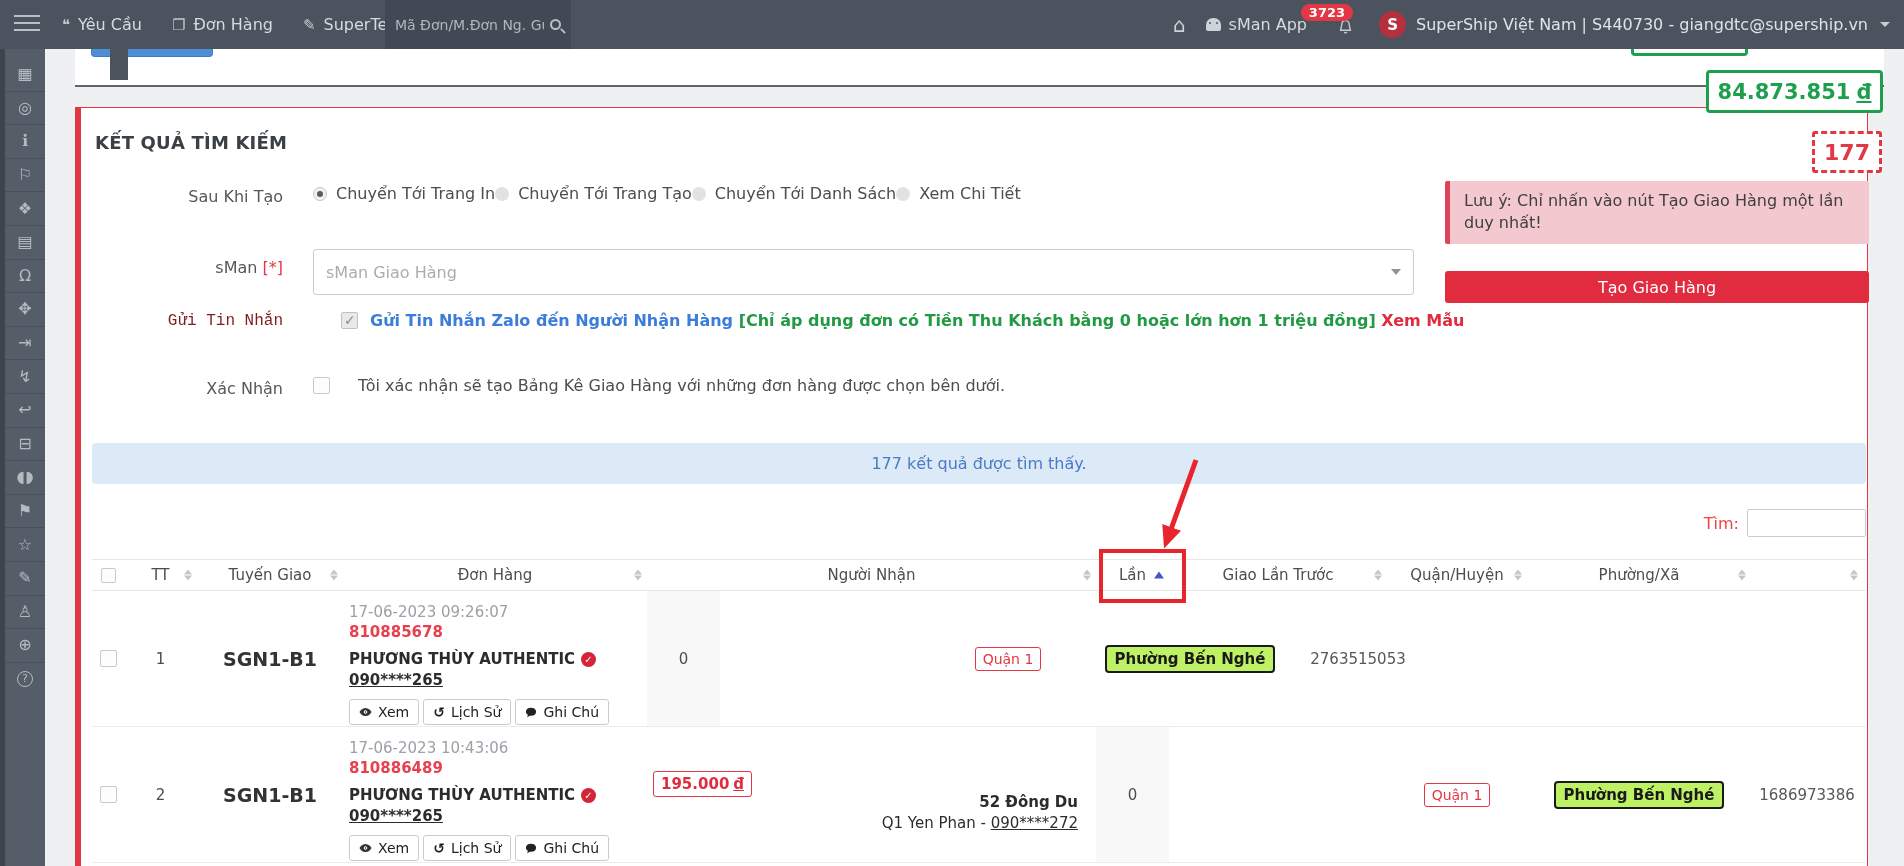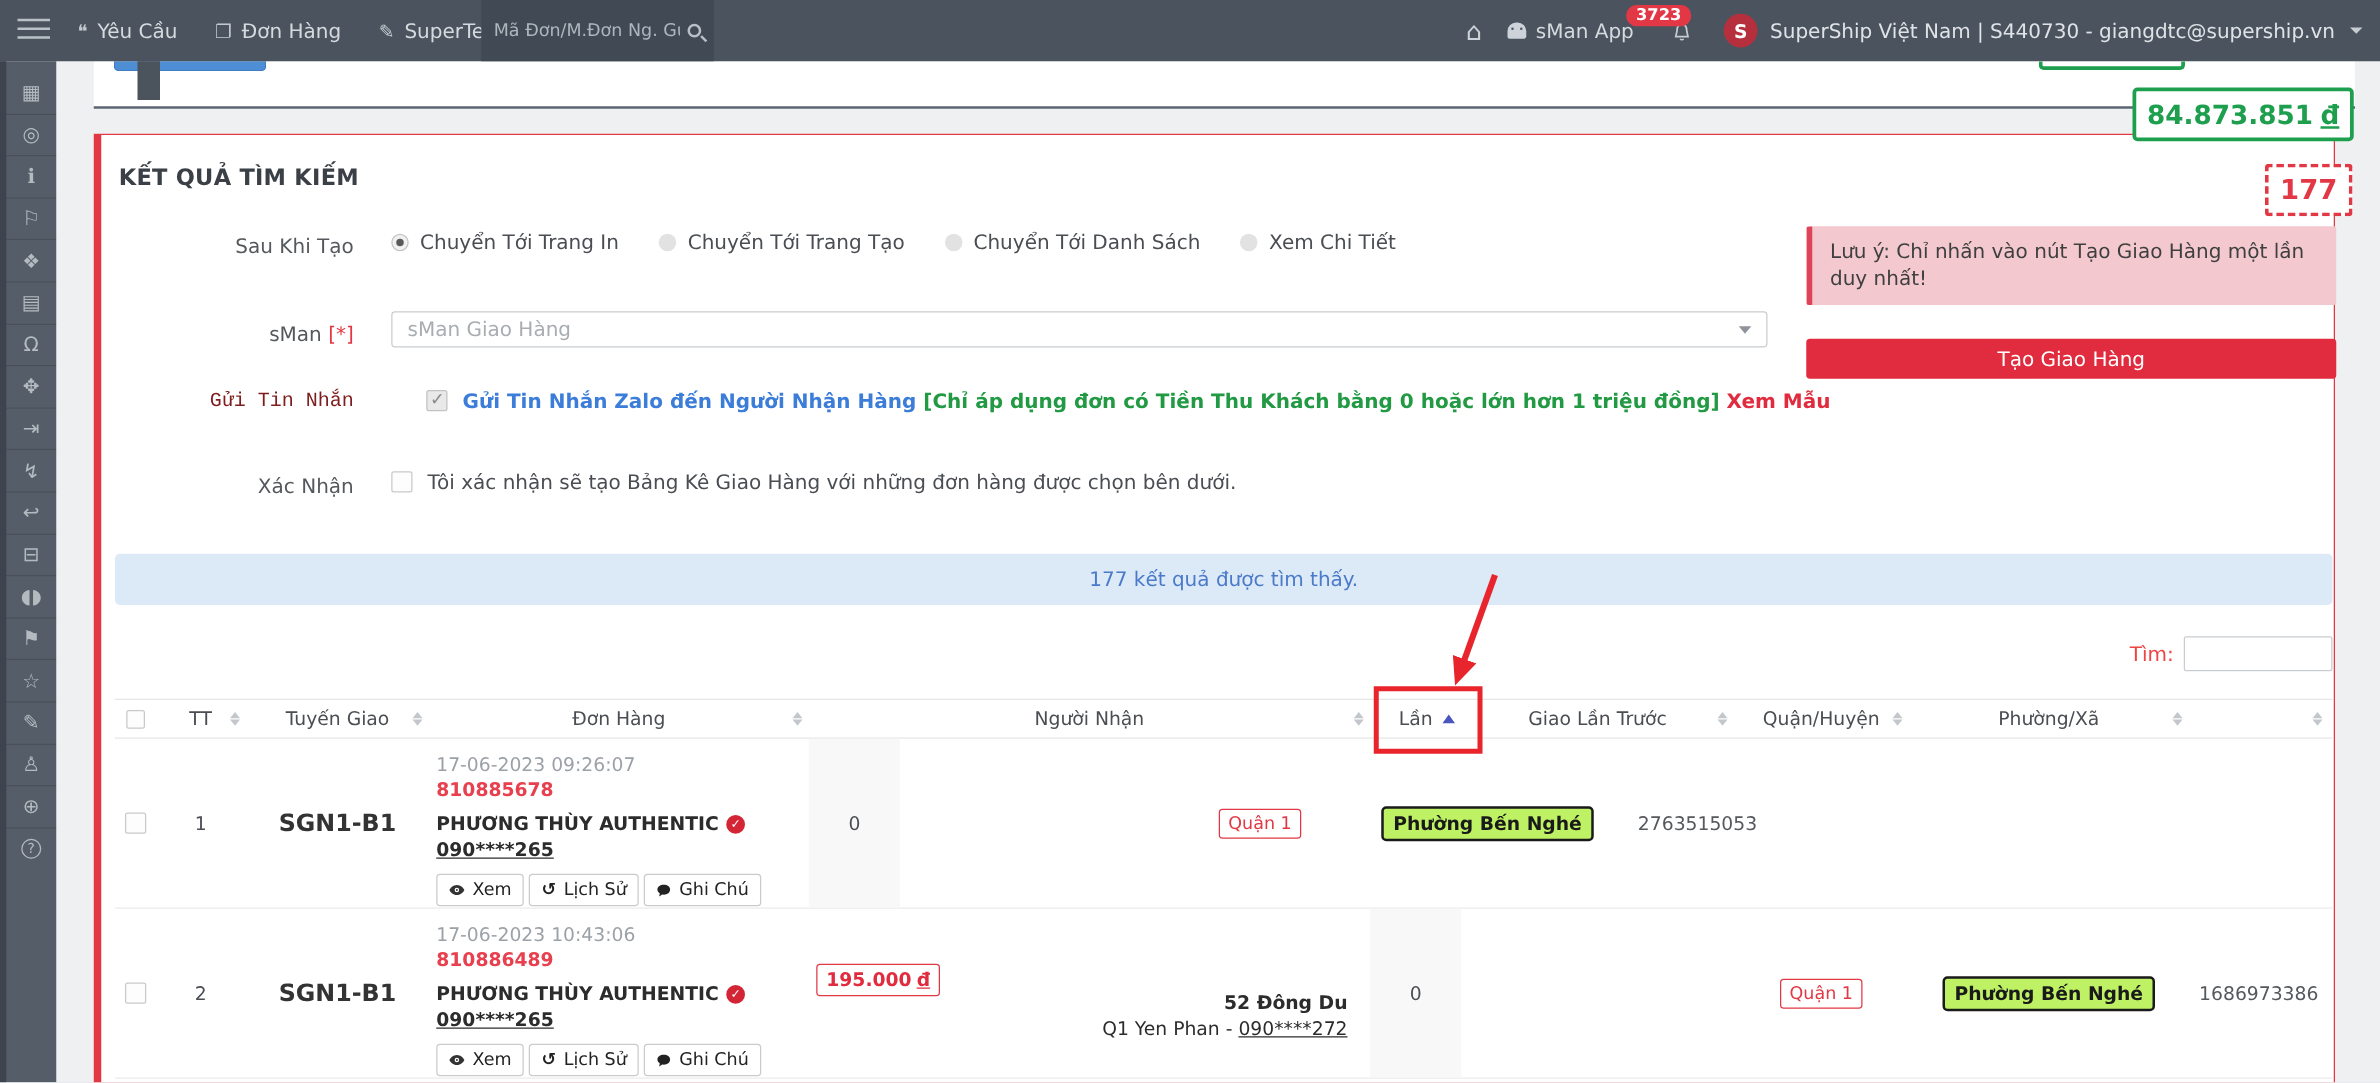--- a/index.html
+++ b/index.html
@@ -70,46 +70,46 @@
   .count-box { position:absolute; left:1812px; top:131px; width:70px; height:42px; border:3px dashed #e23845;
                border-radius:3px; color:#e23845; font-weight:bold; font-size:22px; display:flex;
                align-items:center; justify-content:center; background:#fff; z-index:25; }
   .panel-title { position:absolute; left:14px; top:24px; font-size:18px; font-weight:bold; color:#3b4046;
                  letter-spacing:0.2px; }
 
   .form-label { position:absolute; left:0; width:202px; text-align:right; font-size:16px; color:#55585c; }
   .lbl-blue { color:#7f1d1d;font-family:Liberation Mono, monospace; }
   .req-mark { color:#e23845; }
 
-  .radio-row { position:absolute; left:232px; top:76px; display:flex; align-items:flex-start; gap:32px; }
+  .radio-row { position:absolute; left:232px; top:76px; display:flex; align-items:flex-start; }
   .radio-opt { display:flex; align-items:center; gap:9px; font-size:16px; color:#4a4d52; cursor:pointer; }
   .radio { width:14px; height:14px; border-radius:50%; background:#e2e2e2; position:relative; flex:0 0 auto; }
   .radio.sel { background:#f1f1f1; border:1px solid #c4c4c4; }
   .radio.sel::after { content:""; position:absolute; left:3px; top:3px; width:6px; height:6px;
                       border-radius:50%; background:#5a5a5a; }
 
-  .sman-select { position:absolute; left:232px; top:141px; width:1101px; height:29px; background:#fff;
+  .sman-select { position:absolute; left:232px; top:141px; width:1101px; height:46px; background:#fff;
                  border:1px solid #c9cdd1; border-radius:3px; display:flex; align-items:center;
                  padding:0 12px; cursor:pointer; }
   .sman-select .ph { color:#a9adb2; font-size:16px; flex:1; }
   .sel-caret { width:0; height:0; border-left:5px solid transparent; border-right:5px solid transparent;
                border-top:6px solid #8f949a; }
 
   .cb { width:17px; height:17px; background:#fdfdfd; border:1px solid #c9c9c9; border-radius:2px;
         flex:0 0 auto; position:relative; cursor:pointer; }
   .cb.checked { background:#e9e9e9; border-color:#c2c2c2; }
   .cb.checked::after { content:"✓"; position:absolute; left:2px; top:-1px; font-size:14px; color:#8b8b8b; }
 
   .msg-row { position:absolute; left:232px; top:203px; display:flex; align-items:center; gap:12px;padding-left:28px; }
   .msg-text { font-size:16px; font-weight:bold; }
   .msg-blue { color:#3b7dd8; }
   .msg-green { color:#229a44; }
   .msg-red { color:#e02c3e; cursor:pointer; }
 
-  .confirm-row { position:absolute; left:232px; top:268px; display:flex; align-items:center; gap:12px; }
+  .confirm-row { position:absolute; left:232px; top:268px; display:flex; align-items:center; gap:28px; }
   .confirm-text { font-size:16px; color:#4a4d52; }
 
   .notice { position:absolute; left:1364px; top:73px; width:424px; height:63px; background:#f3c9cf;
             border-left:5px solid #dd4459; border-radius:2px; padding:9px 14px; font-size:16px;
             color:#3f3f3f; line-height:1.4; }
   .create-btn { position:absolute; left:1364px; top:163px; width:424px; height:32px; background:#e02c3e;
                 border:none; border-radius:3px; color:#fff; font-size:16px; font-family:inherit;
                 cursor:pointer; display:flex; align-items:center; justify-content:center; }
 
   .info-bar { position:absolute; left:11px; top:335px; width:1774px; height:41px; background:#dce9f7;

